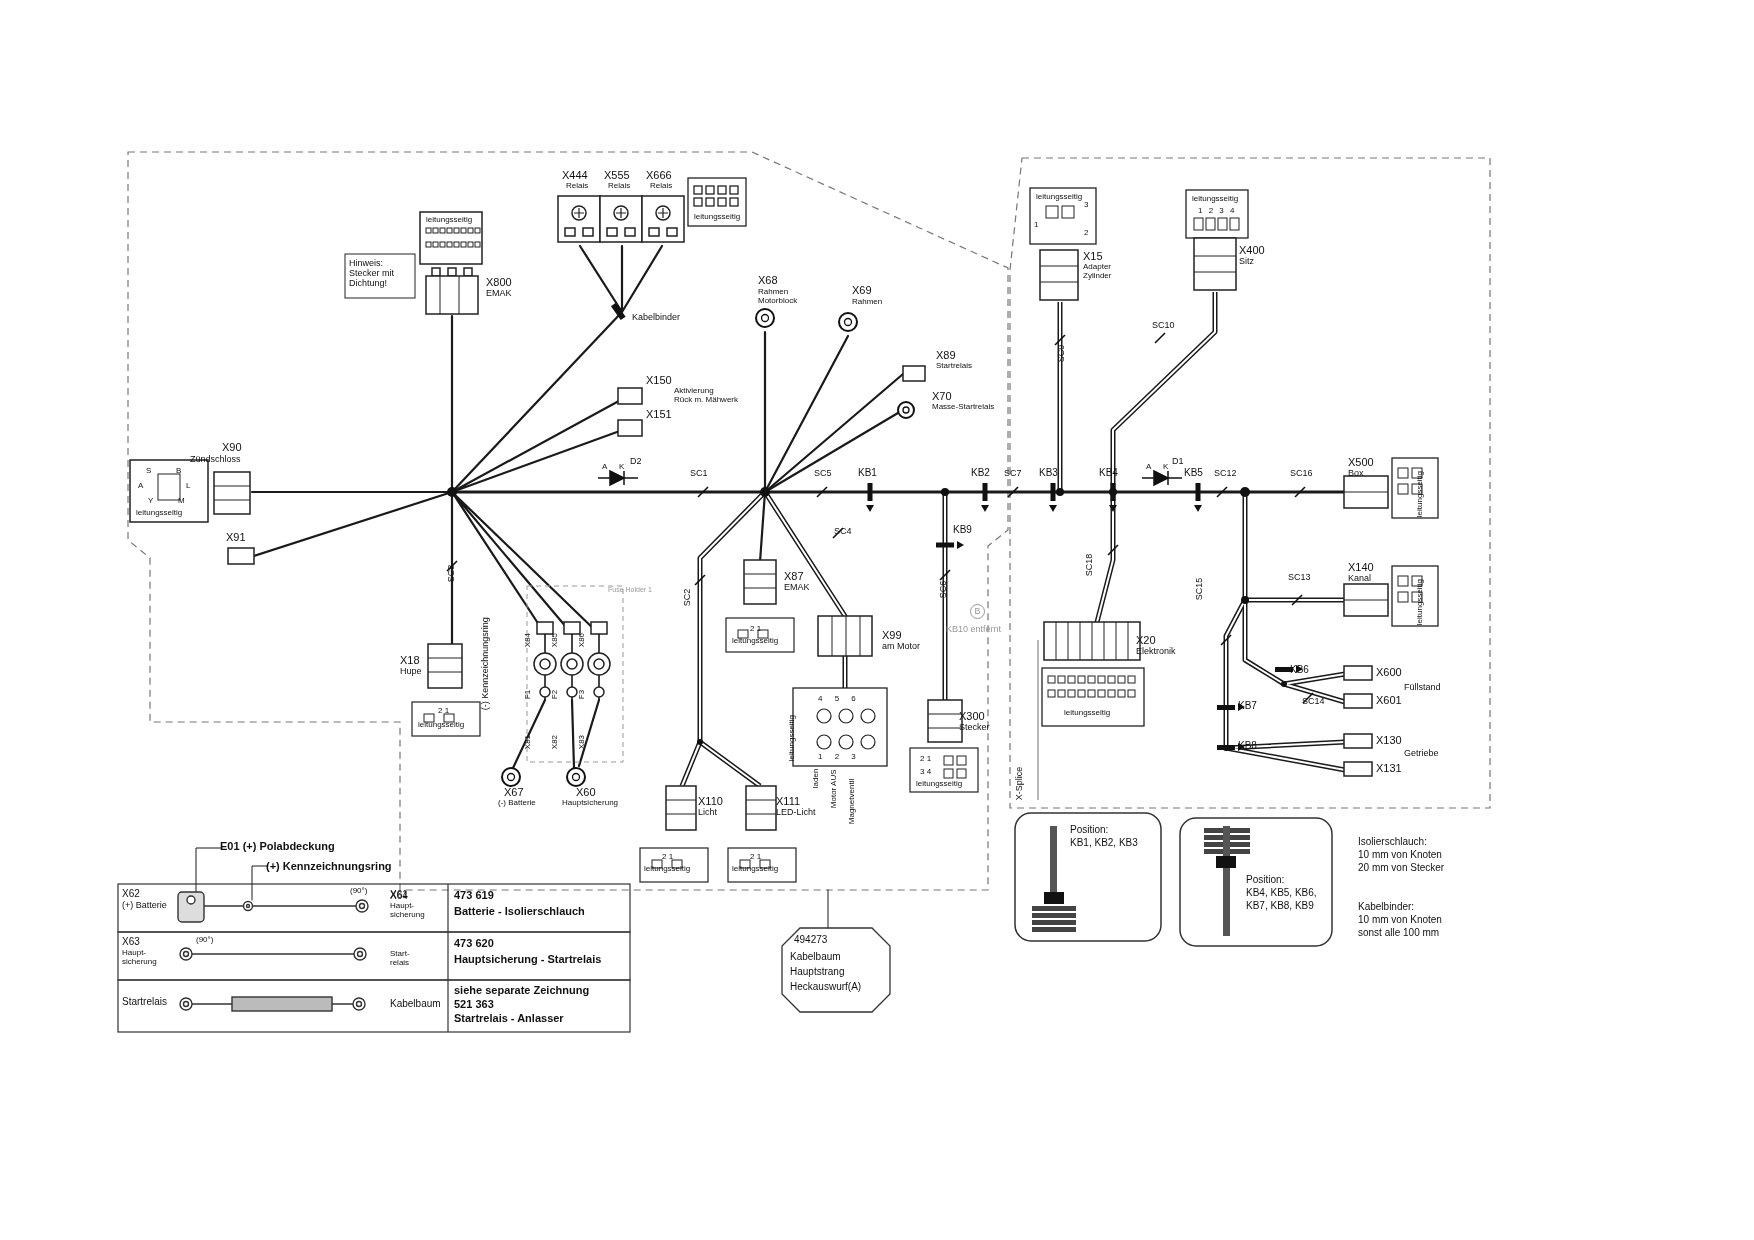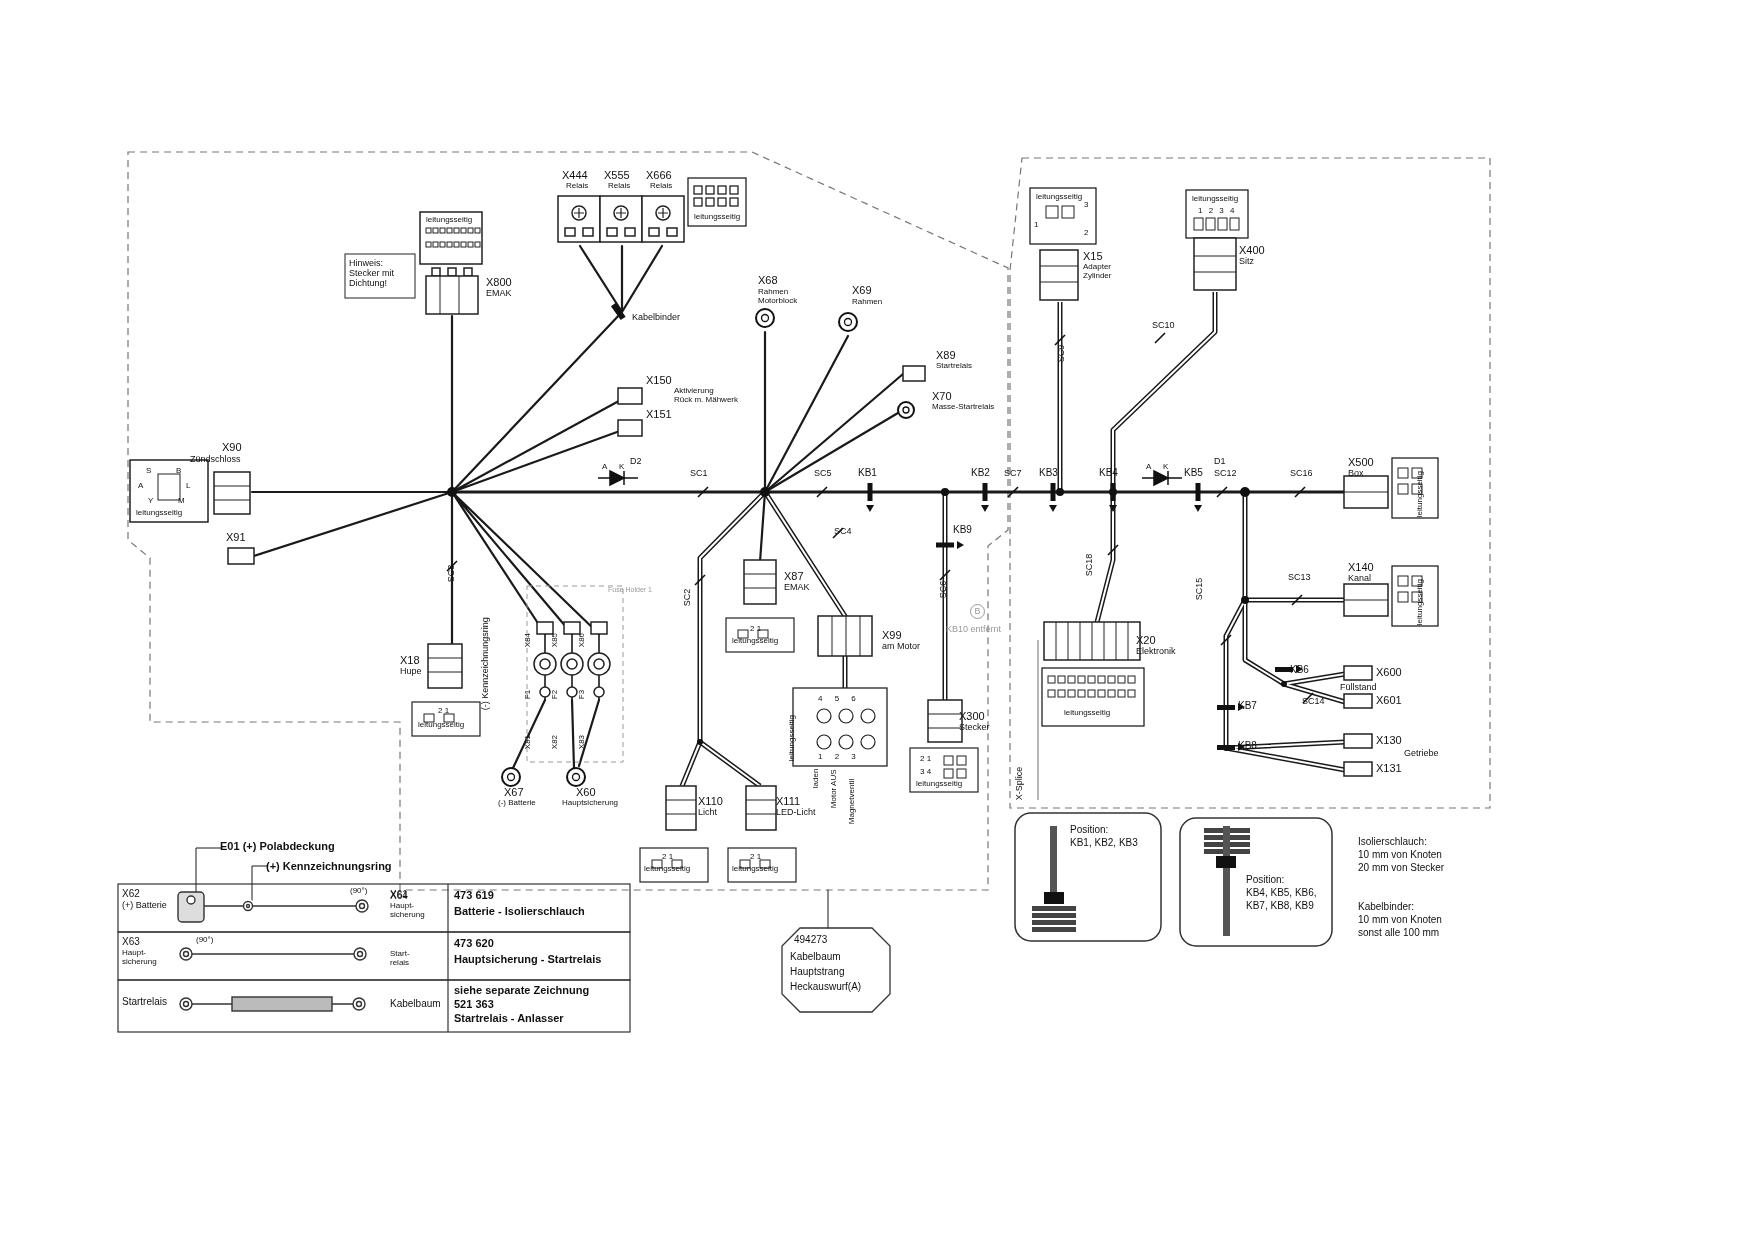--- a/index.html
+++ b/index.html
@@ -482,21 +482,21 @@
 <div class="lbl s8" style="left:750px;top:852px">2 1</div>
 <div class="lbl s8" style="left:732px;top:864px">leitungsseitig</div>
 
 <div class="lbl s10" style="left:858px;top:467px">KB1</div>
 <div class="lbl s10" style="left:971px;top:467px">KB2</div>
 <div class="lbl s9" style="left:1004px;top:468px">SC7</div>
 <div class="lbl s10" style="left:1039px;top:467px">KB3</div>
 <div class="lbl s10" style="left:1099px;top:467px">KB4</div>
 <div class="lbl s8" style="left:1146px;top:462px">A</div>
 <div class="lbl s8" style="left:1163px;top:462px">K</div>
-<div class="lbl s9" style="left:1214px;top:456px">D1</div>
+<div class="lbl s9" style="left:1172px;top:456px">D1</div>
 <div class="lbl s10" style="left:1184px;top:467px">KB5</div>
 <div class="lbl s9" style="left:1214px;top:468px">SC12</div>
 <div class="lbl s9" style="left:1290px;top:468px">SC16</div>
 <div class="lbl s10" style="left:953px;top:524px">KB9</div>
 <div class="lbl s9 vert" style="left:948px;top:588px">SC6</div>
 
 <div class="lbl" style="left:959px;top:710px">X300</div>
 <div class="lbl s9" style="left:959px;top:722px">Stecker</div>
 <div class="lbl s8" style="left:920px;top:754px">2 1</div>
 <div class="lbl s8" style="left:920px;top:767px">3 4</div>
@@ -530,21 +530,21 @@
 <div class="lbl s9" style="left:1348px;top:468px">Box</div>
 <div class="lbl s8 vert" style="left:1424px;top:508px">leitungsseitig</div>
 <div class="lbl s9" style="left:1288px;top:572px">SC13</div>
 <div class="lbl" style="left:1348px;top:561px">X140</div>
 <div class="lbl s9" style="left:1348px;top:573px">Kanal</div>
 <div class="lbl s8 vert" style="left:1424px;top:616px">leitungsseitig</div>
 <div class="lbl s10" style="left:1290px;top:664px">KB6</div>
 <div class="lbl s9" style="left:1302px;top:696px">SC14</div>
 <div class="lbl" style="left:1376px;top:666px">X600</div>
 <div class="lbl" style="left:1376px;top:694px">X601</div>
-<div class="lbl s9" style="left:1340px;top:682px">Füllstand</div>
+<div class="lbl s9" style="left:1404px;top:682px">Füllstand</div>
 <div class="lbl s10" style="left:1238px;top:700px">KB7</div>
 <div class="lbl s10" style="left:1238px;top:740px">KB8</div>
 <div class="lbl" style="left:1376px;top:734px">X130</div>
 <div class="lbl" style="left:1376px;top:762px">X131</div>
 <div class="lbl s9" style="left:1404px;top:748px">Getriebe</div>
 
 <div class="lbl b" style="left:220px;top:840px">E01 (+) Polabdeckung</div>
 <div class="lbl b" style="left:266px;top:860px">(+) Kennzeichnungsring</div>
 
 <div class="lbl s10" style="left:122px;top:888px">X62</div>

